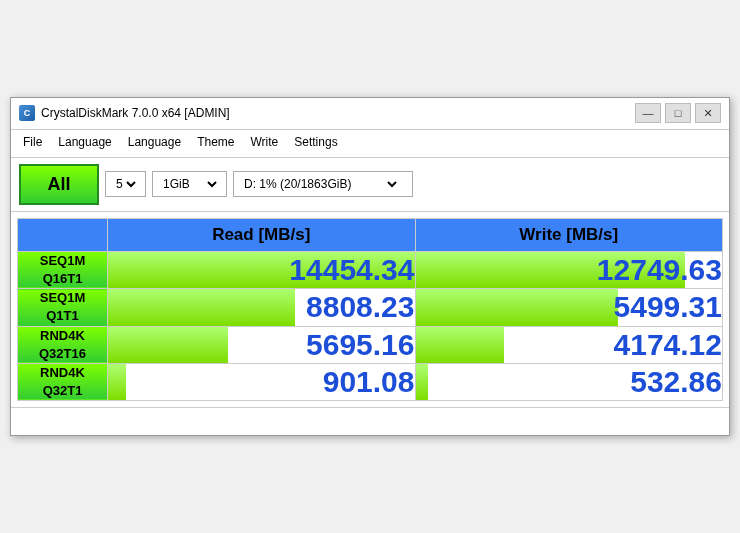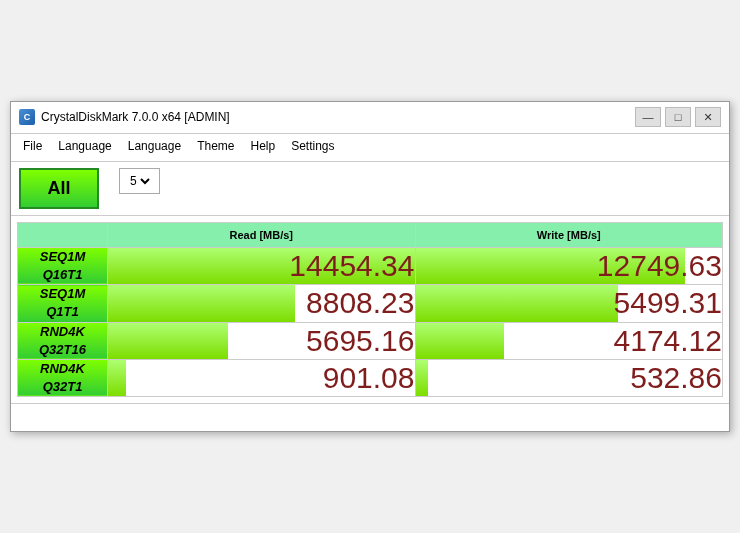--- a/index.html
+++ b/index.html
@@ -86,22 +86,23 @@
     .menu-item {
       padding: 3px 8px;
       font-size: 12px;
       cursor: pointer;
       color: #000;
     }
 
     .toolbar {
       background: white;
       display: flex;
+      align-items: center;
       padding: 6px 8px;
-      gap: 20px;
+      gap: 6px;
       border-bottom: 1px solid #ccc;
     }
 
     .all-btn {
       background: linear-gradient(to bottom, #7fff00, #32cd32);
       border: 2px solid #228b22;
       color: #000;
       font-weight: bold;
       font-size: 18px;
       padding: 8px 20px;
@@ -135,50 +136,49 @@
       background: white;
     }
 
     .bench-table {
       width: 100%;
       border-collapse: collapse;
     }
 
     .bench-table th {
       text-align: center;
-      font-size: 11px;
+      font-size: 17px;
       font-weight: bold;
       padding: 6px 4px;
       border: 1px solid #ccc;
-      background: #86efac;
+      background: #3b82f6;
     }
 
     .bench-table td {
       border: 1px solid #ccc;
       padding: 0;
     }
 
     .label-cell {
       background: linear-gradient(to bottom, #7fff00, #32cd32);
       text-align: center;
       padding: 8px 10px;
       font-weight: bold;
       font-size: 13px;
       color: #000;
       width: 90px;
       line-height: 1.4;
-      font-style: italic;
     }
 
     .value-cell {
       text-align: right;
       padding: 4px 16px 4px 4px;
       font-size: 30px;
-      font-weight: normal;
-      color: #7f1d1d;
+      font-weight: bold;
+      color: #1d4ed8;
       position: relative;
       overflow: hidden;
     }
 
     .value-cell .bg-bar {
       position: absolute;
       top: 0;
       left: 0;
       height: 100%;
       background: linear-gradient(to bottom, #aeff70, #7ddd00);
@@ -219,32 +219,45 @@
       <div class="title-btn">□</div>
       <div class="title-btn close-btn">✕</div>
     </div>
   </div>
 
   <div class="menu-bar">
     <div class="menu-item">File</div>
     <div class="menu-item">Language</div>
     <div class="menu-item">Language</div>
     <div class="menu-item">Theme</div>
-    <div class="menu-item">Help</div>
+    <div class="menu-item">Write</div>
     <div class="menu-item">Settings</div>
   </div>
 
   <div class="toolbar">
     <button class="all-btn">All</button>
     <div class="select-box">
       <select>
         <option>5</option>
         <option>1</option>
         <option>3</option>
         <option>9</option>
+      </select>
+    </div>
+    <div class="select-box">
+      <select>
+        <option>1GiB</option>
+        <option>512MiB</option>
+        <option>2GiB</option>
+      </select>
+    </div>
+    <div class="select-box" style="min-width:180px;">
+      <select style="min-width:160px;">
+        <option>D: 1% (20/1863GiB)</option>
+        <option>C:</option>
       </select>
     </div>
   </div>
 
   <div class="main-content">
     <table class="bench-table">
       <thead>
         <tr>
           <th class="th-empty"></th>
           <th>Read [MB/s]</th>

